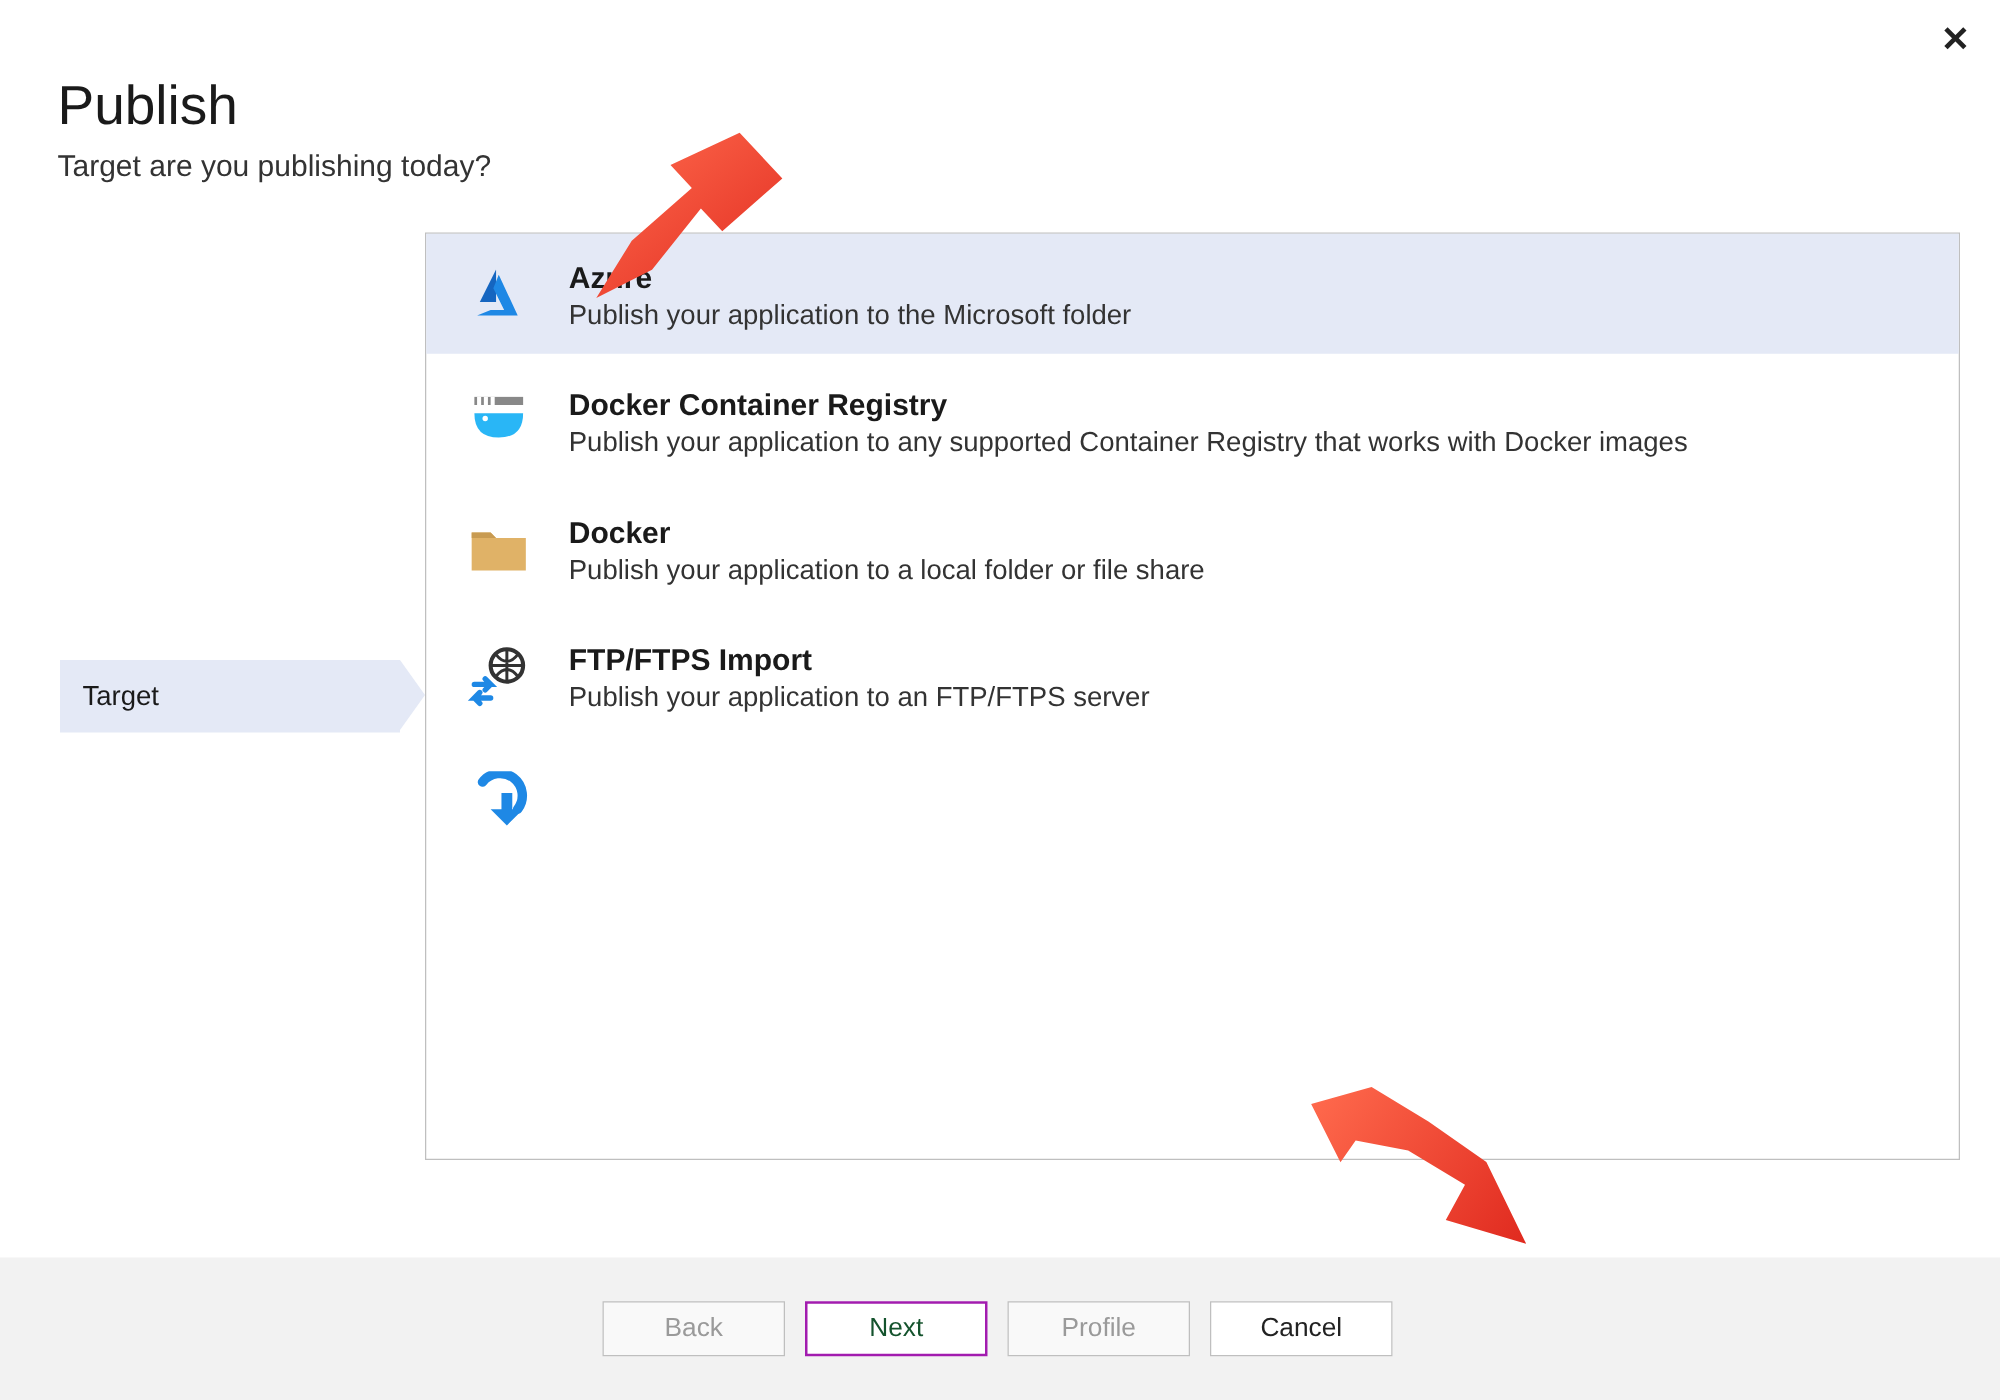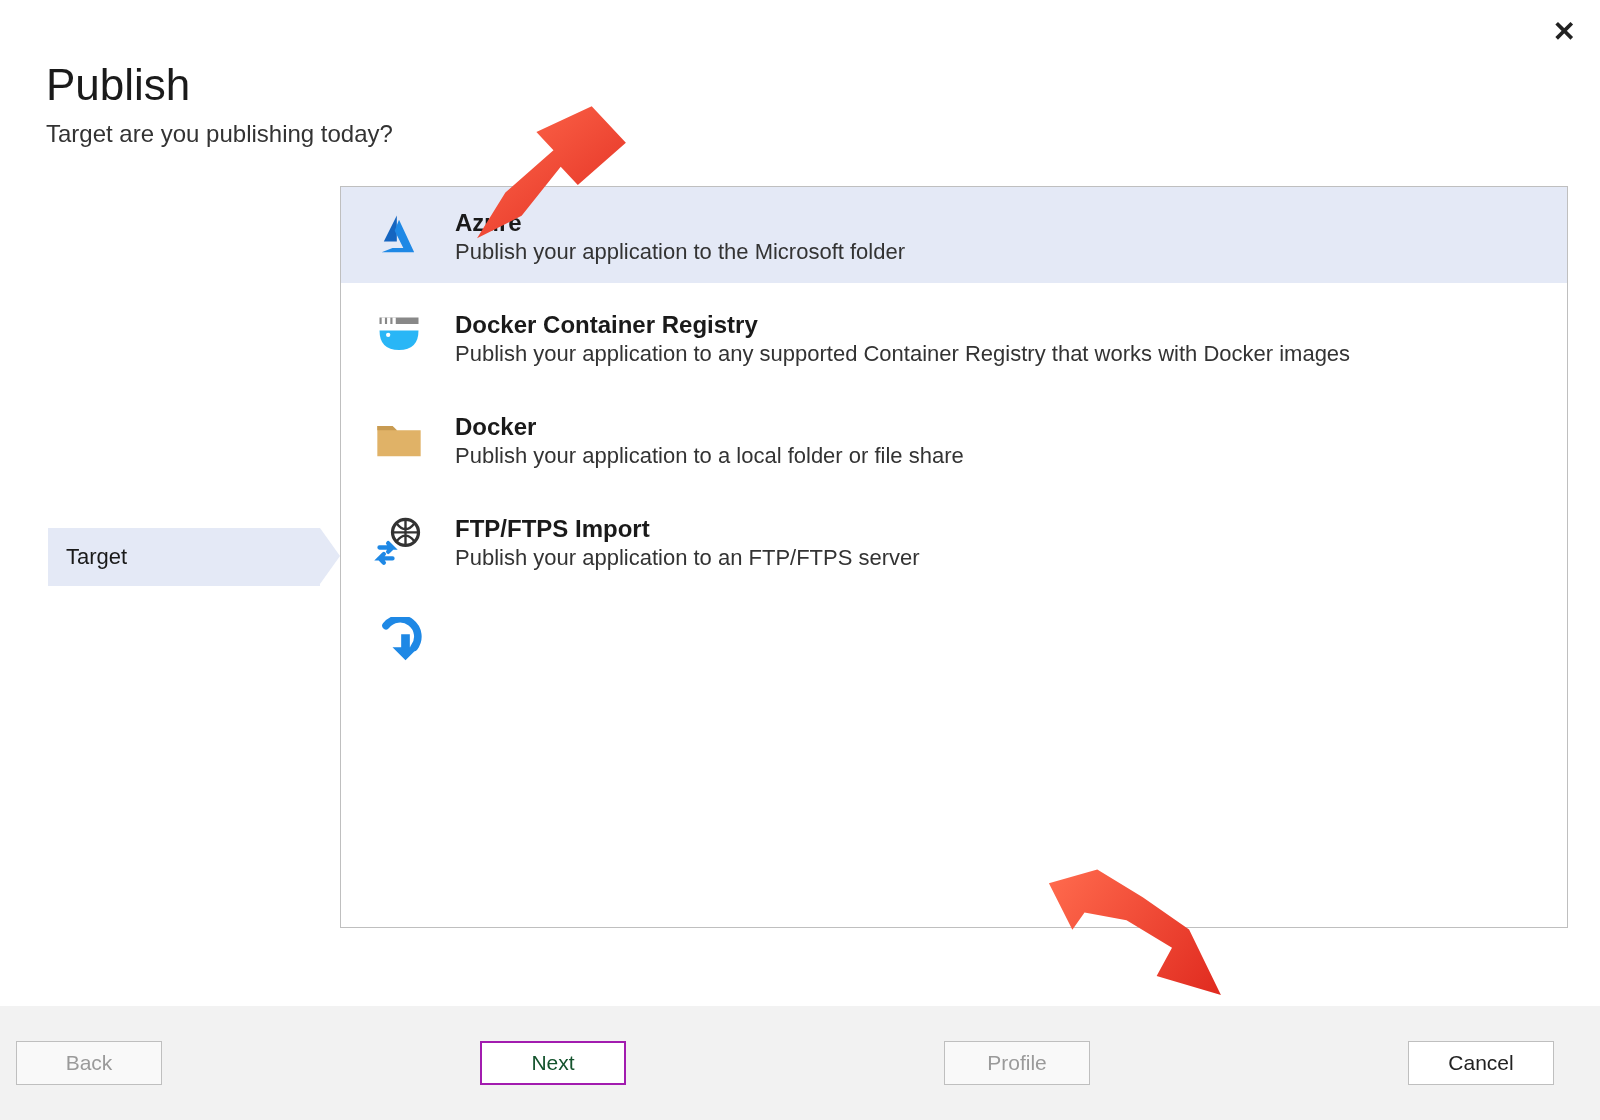--- a/index.html
+++ b/index.html
@@ -116,22 +116,22 @@
     font-size: 22px;
     color: #333;
   }
   .footer {
     position: absolute;
     left: 0; right: 0; bottom: 0;
     height: 114px;
     background: #f2f2f2;
     display: flex;
     align-items: center;
-    justify-content: space-between;
-    padding-right: 46px;
+    justify-content: center;
+    padding-right: 20px;
     box-sizing: border-box;
   }
   .footer button {
     width: 146px;
     height: 44px;
     margin-left: 16px;
     font-size: 21px;
     background: #fff;
     border: 1px solid #bfbfbf;
     color: #222;

